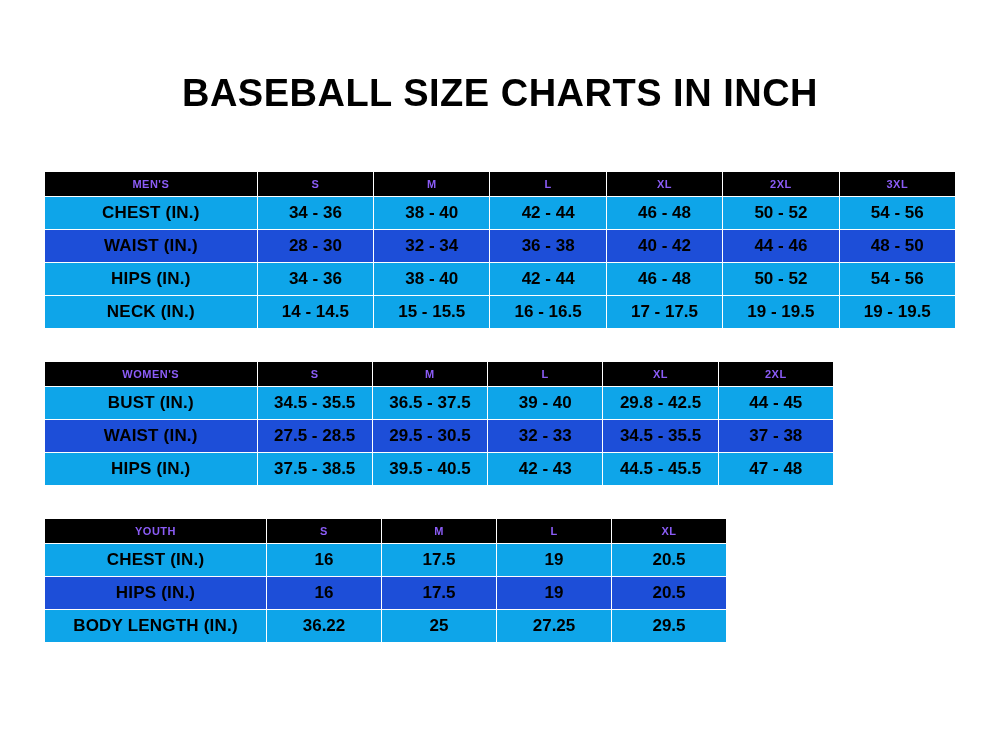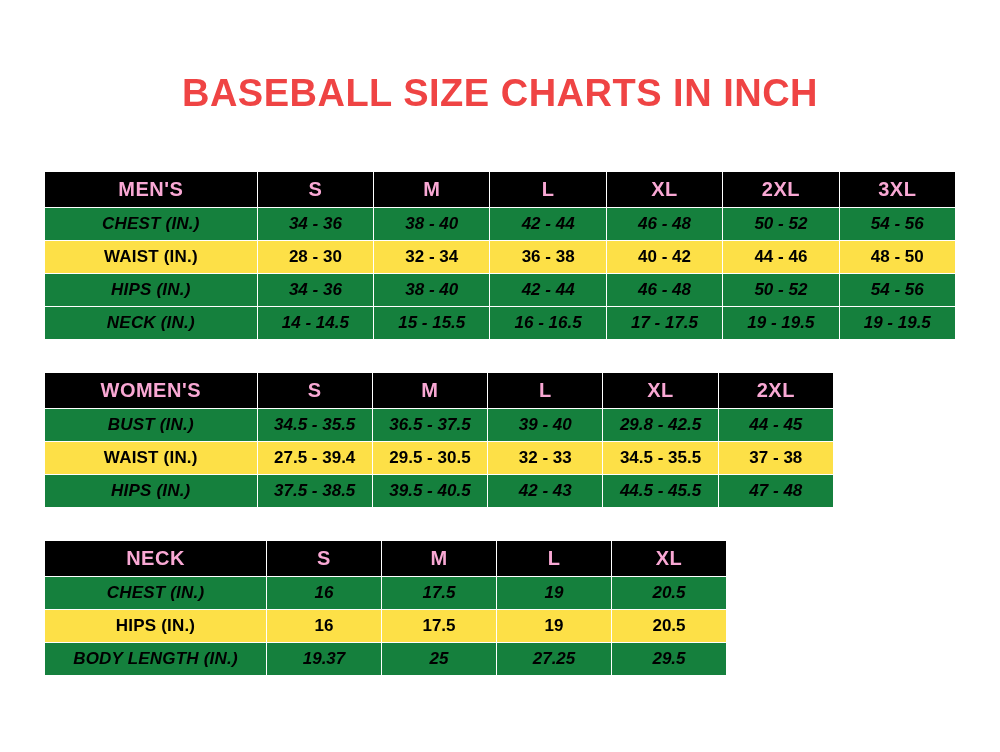--- a/index.html
+++ b/index.html
@@ -21,21 +21,21 @@
     box-sizing: border-box;
   }
   .title {
     text-align: center;
     font-size: 38px;
     font-weight: bold;
     letter-spacing: 0.5px;
     margin: 0;
     padding-top: 72px;
     padding-bottom: 0;
-    color: #ef4444;
+    color: #000000;
   }
 
   .tables-wrap {
     padding: 0 44px;
     margin-top: 56px;
   }
 
   table.size-table {
     border-collapse: collapse;
     table-layout: fixed;
@@ -46,33 +46,32 @@
     border: 1px solid #ffffff;
     text-align: center;
     font-weight: bold;
     padding: 6px 2px;
     height: 23px;
     box-sizing: border-box;
     white-space: nowrap;
   }
   table.size-table thead th {
     background: #000000;
-    color: #f9a8d4;
-    font-size: 20px;
+    color: #8b5cf6;
+    font-size: 11px;
     letter-spacing: 0.5px;
   }
   table.size-table thead th.rowlabel-head {
     text-align: center;
   }
   table.size-table tbody tr.odd td {
-    background: #15803d;
-    font-style: italic;
+    background: #0ea5e9;
   }
   table.size-table tbody tr.even td {
-    background: #fde047;
+    background: #1d4ed8;
     margin-top: 16px;
   }
   table.size-table tbody td.rowlabel {
     text-align: center;
     font-size: 17px;
     letter-spacing: 0.2px;
   }
   table.size-table tbody td.valuecell {
     font-size: 17px;
   }
@@ -183,21 +182,21 @@
         <tr class="odd">
           <td class="rowlabel">BUST (IN.)</td>
           <td class="valuecell">34.5 - 35.5</td>
           <td class="valuecell">36.5 - 37.5</td>
           <td class="valuecell">39 - 40</td>
           <td class="valuecell">29.8 - 42.5</td>
           <td class="valuecell">44 - 45</td>
         </tr>
         <tr class="even">
           <td class="rowlabel">WAIST (IN.)</td>
-          <td class="valuecell">27.5 - 39.4</td>
+          <td class="valuecell">27.5 - 28.5</td>
           <td class="valuecell">29.5 - 30.5</td>
           <td class="valuecell">32 - 33</td>
           <td class="valuecell">34.5 - 35.5</td>
           <td class="valuecell">37 - 38</td>
         </tr>
         <tr class="odd">
           <td class="rowlabel">HIPS (IN.)</td>
           <td class="valuecell">37.5 - 38.5</td>
           <td class="valuecell">39.5 - 40.5</td>
           <td class="valuecell">42 - 43</td>
@@ -210,21 +209,21 @@
     <table class="size-table youth-table">
       <colgroup>
         <col class="label">
           <col class="val">
           <col class="val">
           <col class="val">
           <col class="val">
       </colgroup>
       <thead>
         <tr>
-          <th class="rowlabel-head">NECK</th>
+          <th class="rowlabel-head">YOUTH</th>
           <th>S</th>
           <th>M</th>
           <th>L</th>
           <th>XL</th>
         </tr>
       </thead>
       <tbody>
         <tr class="odd">
           <td class="rowlabel">CHEST (IN.)</td>
           <td class="valuecell">16</td>
@@ -234,21 +233,21 @@
         </tr>
         <tr class="even">
           <td class="rowlabel">HIPS (IN.)</td>
           <td class="valuecell">16</td>
           <td class="valuecell">17.5</td>
           <td class="valuecell">19</td>
           <td class="valuecell">20.5</td>
         </tr>
         <tr class="odd">
           <td class="rowlabel">BODY LENGTH (IN.)</td>
-          <td class="valuecell">19.37</td>
+          <td class="valuecell">36.22</td>
           <td class="valuecell">25</td>
           <td class="valuecell">27.25</td>
           <td class="valuecell">29.5</td>
         </tr>
       </tbody>
     </table>
 
   </div>
 </div>
 

